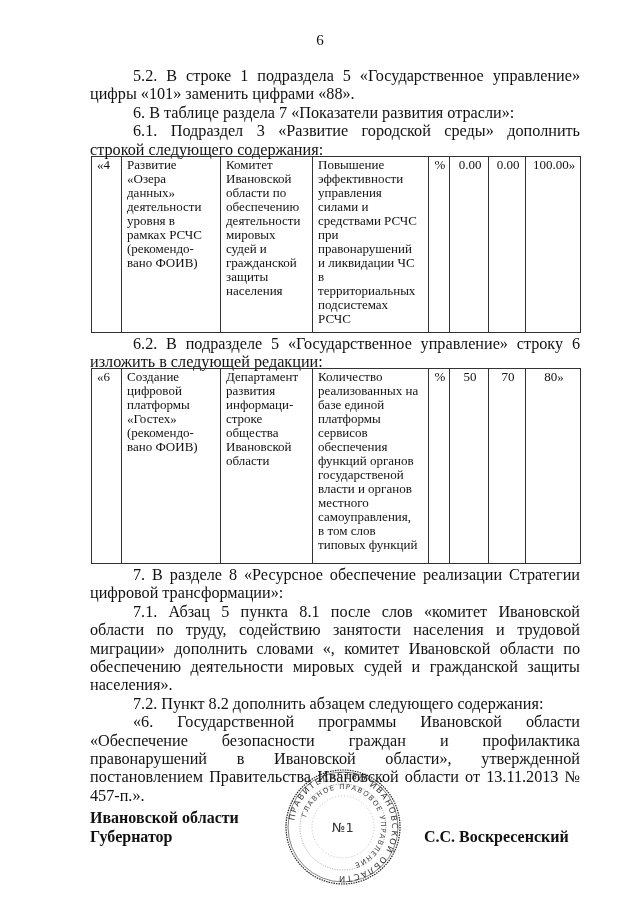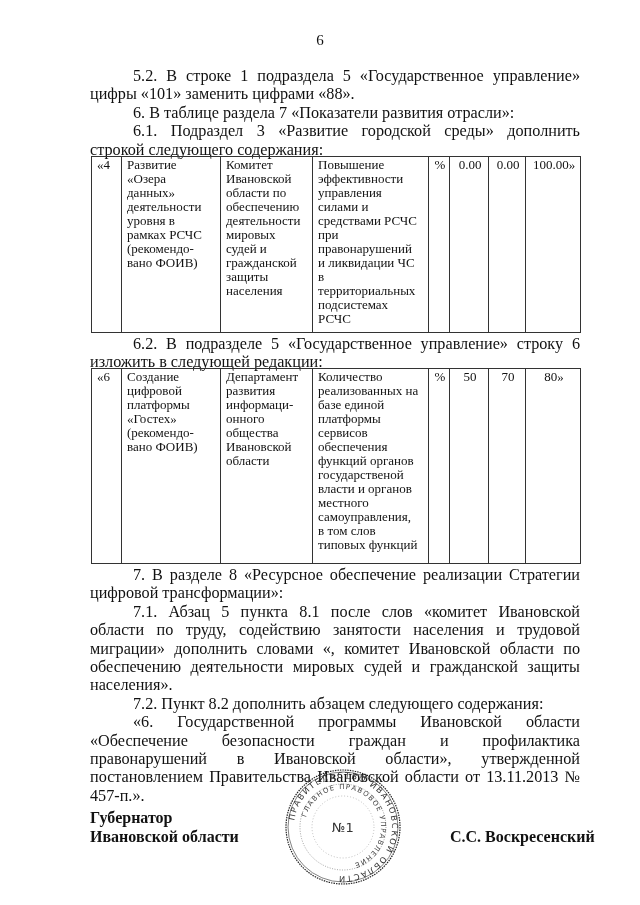--- a/index.html
+++ b/index.html
@@ -13,21 +13,21 @@
   table.doc-table { position: absolute; left: 91px; width: 489px; border-collapse: collapse;
                     table-layout: fixed; font-size: 13px; line-height: 14px; }
   table.doc-table td { border: 1.3px solid #333; vertical-align: top; padding: 1px 3px 2px 5px;
                        word-wrap: break-word; }
   td.num { text-align: left; }
   td.center { text-align: center; padding-left: 2px; padding-right: 2px; }
   td.right { text-align: center; padding-right: 4px; }
   .cell-line { display: block; white-space: nowrap; }
   .signature { position: absolute; top: 808px; left: 90px; font-weight: bold; font-size: 16px;
                line-height: 19px; }
-  .signer { position: absolute; top: 827px; left: 450px; font-weight: bold; font-size: 16px;
+  .signer { position: absolute; top: 827px; left: 424px; font-weight: bold; font-size: 16px;
             line-height: 19px; }
   .stamp { position: absolute; left: 284px; top: 768px; width: 118px; height: 118px; }
 </style>
 </head>
 <body>
 
 <div class="page-num">6</div>
 
 <div class="body-text" style="top:67px;">
   <p class="p">5.2. В строке 1 подраздела 5 «Государственное управление» цифры «101» заменить цифрами «88».</p>
@@ -116,21 +116,21 @@
       <span class="cell-line">цифровой</span>
       <span class="cell-line">платформы</span>
       <span class="cell-line">«Гостех»</span>
       <span class="cell-line">(рекомендо-</span>
       <span class="cell-line">вано ФОИВ)</span>
     </td>
     <td>
       <span class="cell-line">Департамент</span>
       <span class="cell-line">развития</span>
       <span class="cell-line">информаци-</span>
-      <span class="cell-line">онного</span>
+      <span class="cell-line">строке</span>
       <span class="cell-line">общества</span>
       <span class="cell-line">Ивановской</span>
       <span class="cell-line">области</span>
     </td>
     <td>
       <span class="cell-line">Количество</span>
       <span class="cell-line">реализованных на</span>
       <span class="cell-line">базе единой</span>
       <span class="cell-line">платформы</span>
       <span class="cell-line">сервисов</span>
@@ -152,22 +152,22 @@
   </table>
 
 <div class="body-text" style="top:566px;">
   <p class="p">7. В разделе 8 «Ресурсное обеспечение реализации Стратегии цифровой трансформации»:</p>
   <p class="p">7.1. Абзац 5 пункта 8.1 после слов «комитет Ивановской области по труду, содействию занятости населения и трудовой миграции» дополнить словами «, комитет Ивановской области по обеспечению деятельности мировых судей и гражданской защиты населения».</p>
   <p class="p">7.2. Пункт 8.2 дополнить абзацем следующего содержания:</p>
   <p class="p">«6. Государственной программы Ивановской области «Обеспечение безопасности граждан и профилактика правонарушений в Ивановской области», утвержденной постановлением Правительства Ивановской области от 13.11.2013 № 457-п.».</p>
 </div>
 
 <div class="signature">
+  <div>Ивановской области</div>
   <div>Губернатор</div>
-  <div>Ивановской области</div>
 </div>
 
 <div class="stamp">
   <svg width="118" height="118" viewBox="0 0 118 118">
     <defs>
       <path id="outerArc" d="M 59,59 m -49,0 a 49,49 0 1,1 98,0 a 49,49 0 1,1 -98,0"></path>
       <path id="innerArc" d="M 59,59 m -38,0 a 38,38 0 1,1 76,0 a 38,38 0 1,1 -76,0"></path>
     </defs>
     <circle cx="59" cy="59" r="57" fill="none" stroke="#222" stroke-width="1.2" stroke-dasharray="1.5 1"></circle>
     <circle cx="59" cy="59" r="55" fill="none" stroke="#333" stroke-width="0.6"></circle>

